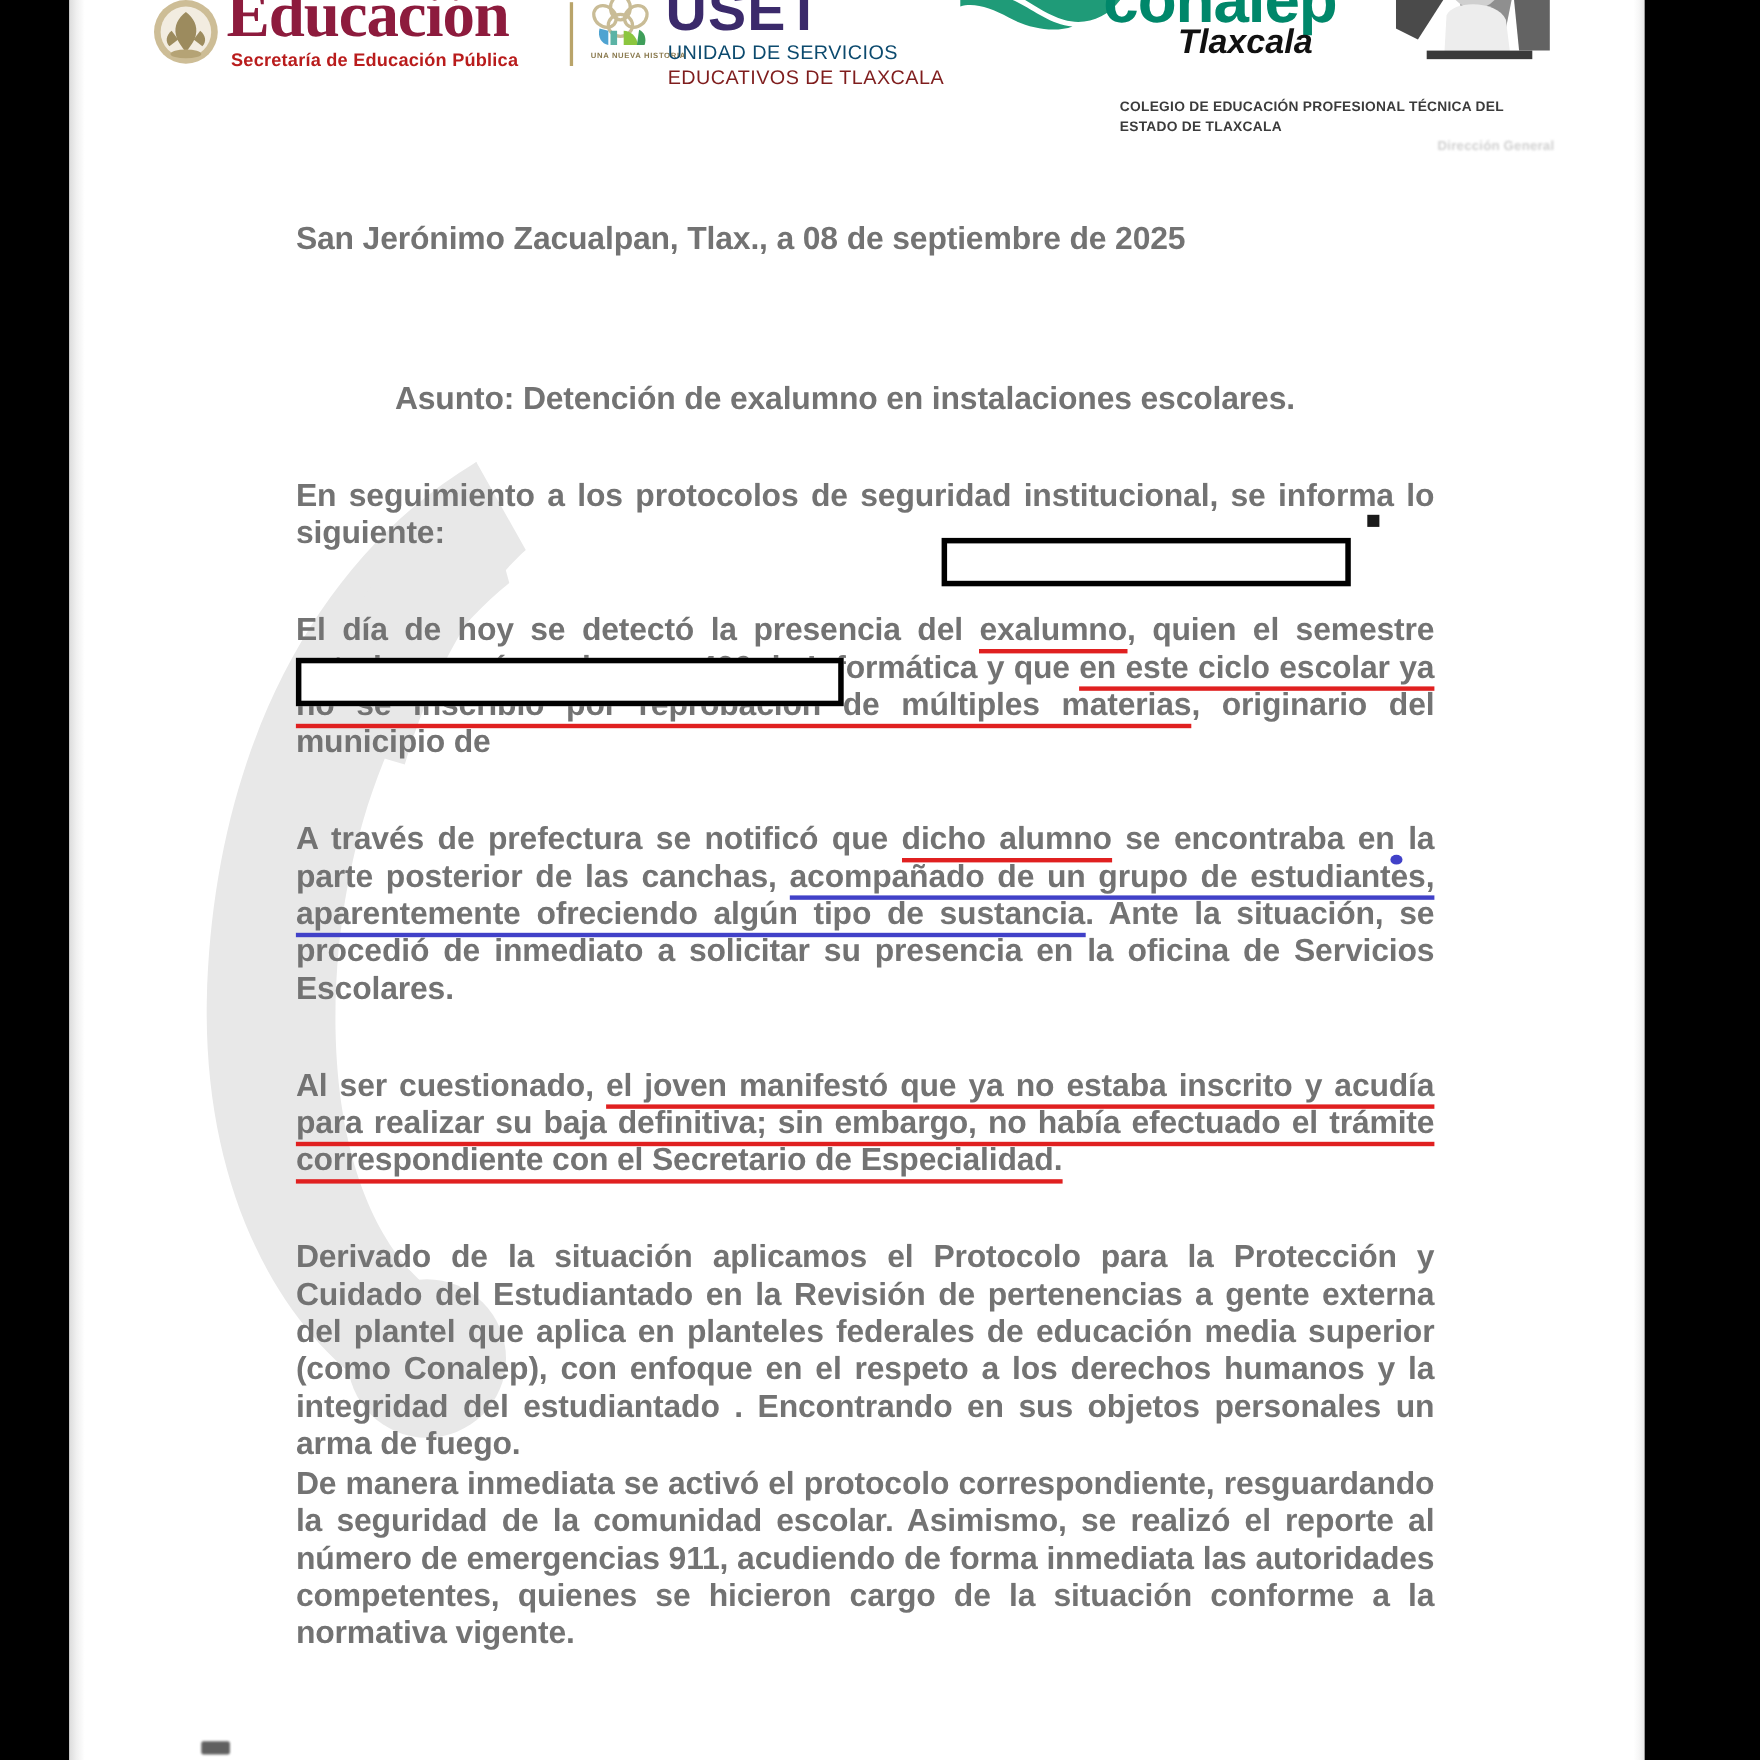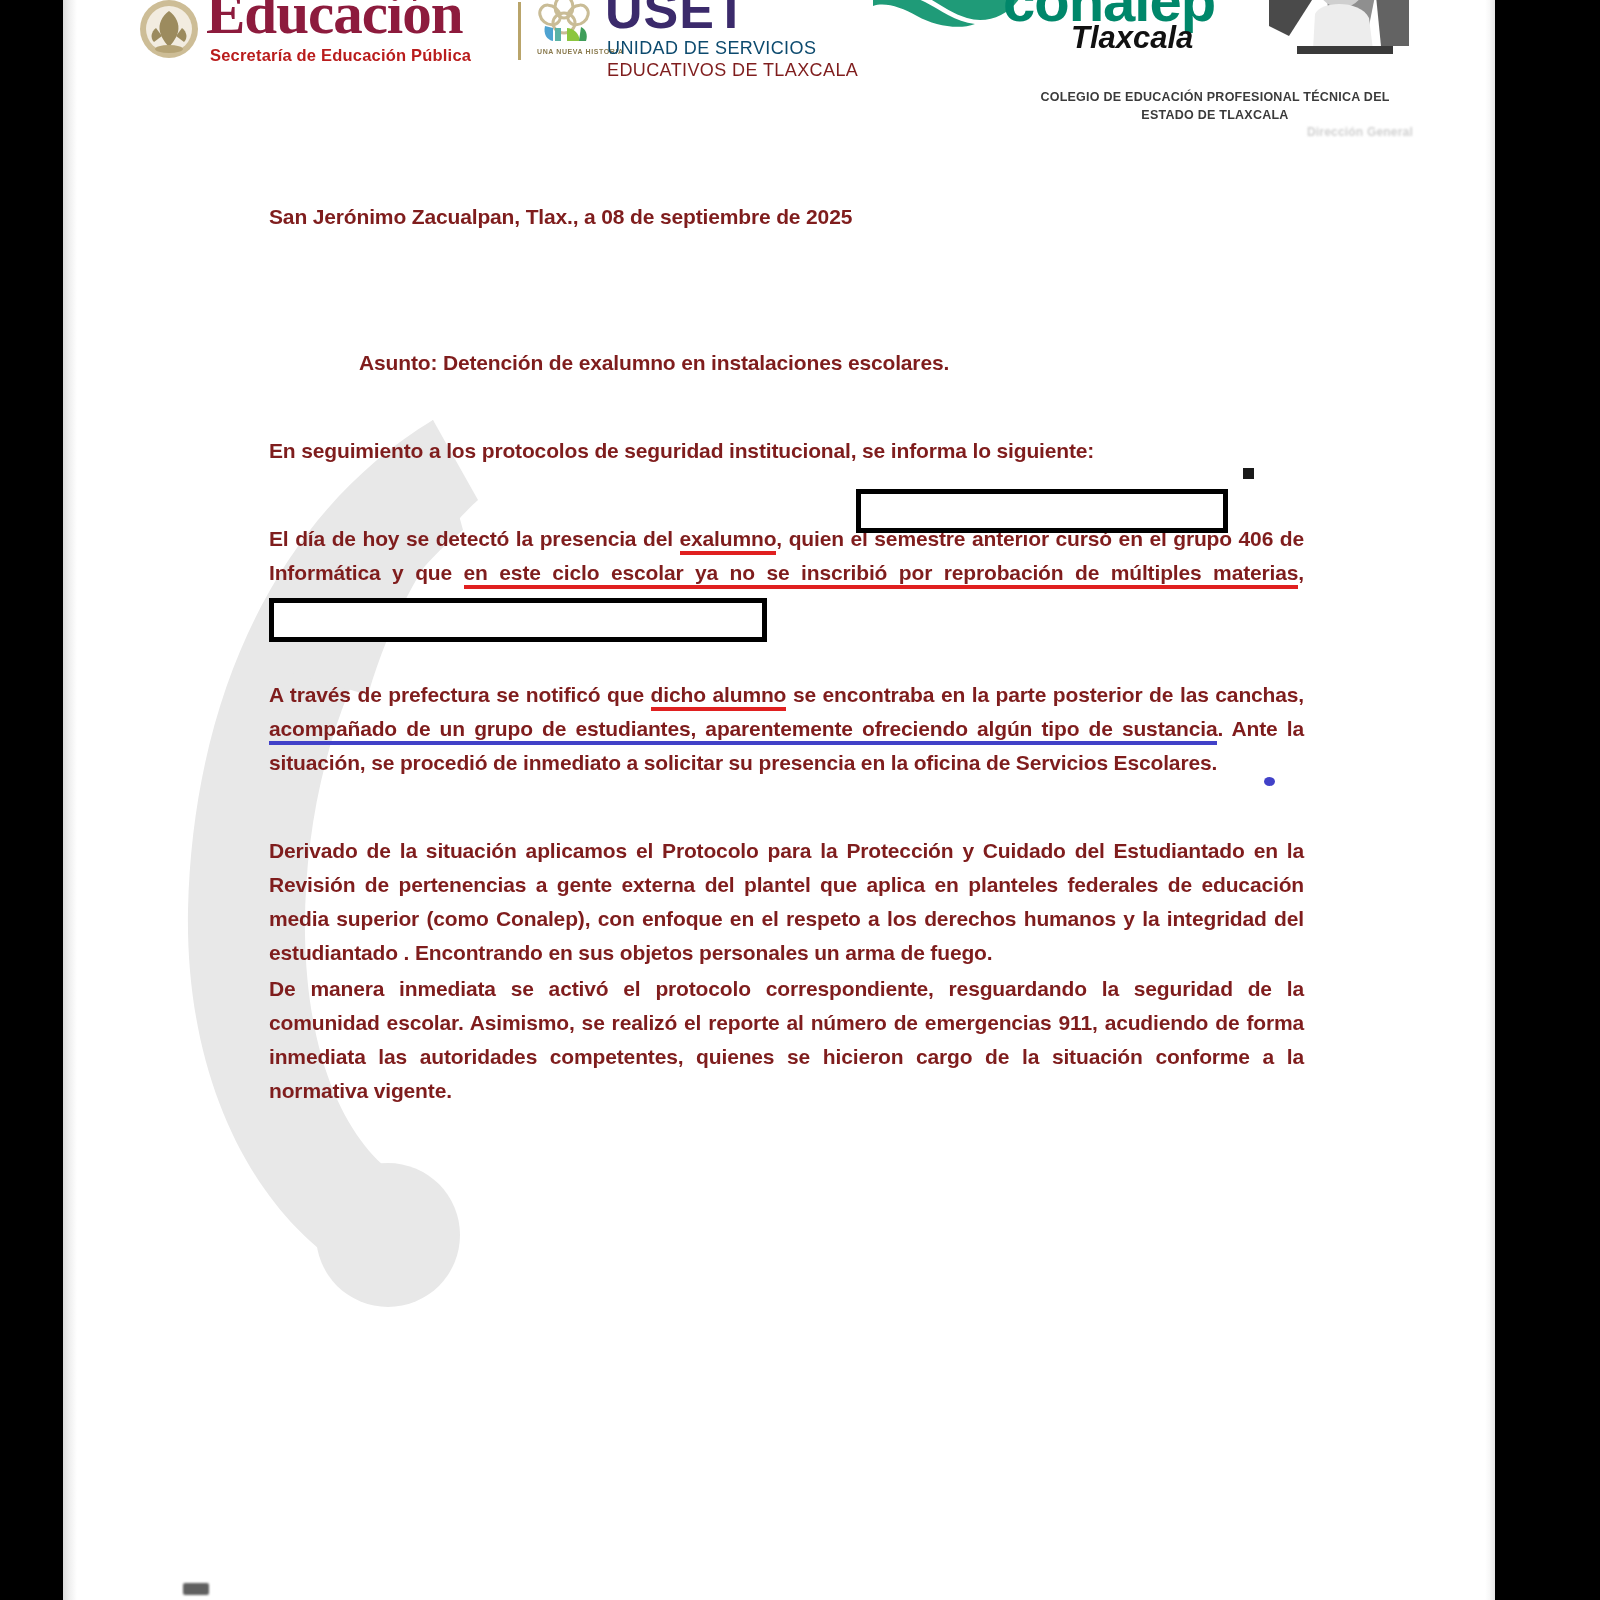--- a/index.html
+++ b/index.html
@@ -96,33 +96,33 @@
   }
   .conalep-swoosh{position:absolute;left:0px;top:24px;width:160px;height:62px;}
 
   
   .photo{
     position:absolute;left:1206px;top:-74px;width:140px;height:140px;
     overflow:hidden;
   }
   .caption{
     position:absolute;left:955px;top:88px;width:394px;
-    text-align:center;font-size:12.5px;font-weight:700;color:#3b3b3b;
+    text-align:left;font-size:12.5px;font-weight:700;color:#3b3b3b;
     letter-spacing:.25px;line-height:1.45;
   }
   .caption-faint{
     position:absolute;left:1150px;top:125px;width:200px;
     text-align:right;font-size:12px;font-weight:700;color:#d0d0d0;
     letter-spacing:.2px;filter:blur(1.1px);
   }
 
   
   .body-copy{
     position:absolute;left:206px;top:200px;width:1035px;
-    font-size:21px;font-weight:700;color:#7f1d1d;
+    font-size:29px;font-weight:700;color:#737373;
     line-height:34px;
     letter-spacing:-.15px;
   }
   .date-line{margin:0 0 0 0;}
   .subject{margin:112px 0 0 0;text-align:left;padding-left:90px;}
   .p{margin:54px 0 0 0;text-align:justify;text-justify:inter-word;}
   .p.nogap{margin-top:2px;}
 
   
   .u-red{
@@ -239,20 +239,21 @@
       <p class="date-line">San Jerónimo Zacualpan, Tlax., a 08 de septiembre de 2025</p>
 
       <p class="subject">Asunto: Detención de exalumno en instalaciones escolares.</p>
 
       <p class="p">En seguimiento a los protocolos de seguridad institucional, se informa lo siguiente:</p>
 
       <p class="p"><span>El día de hoy se detectó la presencia del </span><span class="u-red">exalumno</span><span>, quien el semestre anterior cursó en el grupo 406 de Informática y que </span><span class="u-red">en este ciclo escolar ya no se inscribió por reprobación de múltiples materias</span><span>, originario del municipio de</span></p>
 
       <p class="p"><span>A través de prefectura se notificó que </span><span class="u-red">dicho alumno</span><span> se encontraba en la parte posterior de las canchas, </span><span class="u-blue">acompañado de un grupo de estudiantes, aparentemente ofreciendo algún tipo de sustancia</span><span>. Ante la situación, se procedió de inmediato a solicitar su presencia en la oficina de Servicios Escolares.</span></p>
 
+      <p class="p"><span>Al ser cuestionado, </span><span class="u-red">el joven  manifestó que ya no estaba inscrito y acudía para realizar su baja definitiva; sin embargo, no había efectuado el trámite correspondiente con el Secretario de Especialidad.</span></p>
 
       <p class="p">Derivado de la situación aplicamos  el Protocolo para la Protección y Cuidado del Estudiantado en la Revisión de pertenencias a gente externa del plantel que aplica en planteles federales de educación media superior (como Conalep), con enfoque en el respeto a los derechos humanos y la integridad del estudiantado . Encontrando en sus objetos personales un arma de fuego.</p>
 
       <p class="p nogap">De manera inmediata se activó el protocolo correspondiente, resguardando la seguridad de la comunidad escolar. Asimismo, se realizó el reporte al número de emergencias 911, acudiendo de forma inmediata las autoridades competentes, quienes se hicieron cargo de la situación conforme a la normativa vigente.</p>
 
     </div>
 
     <div class="redaction" id="redaction-1"></div>
     <div class="redaction" id="redaction-2"></div>
 

